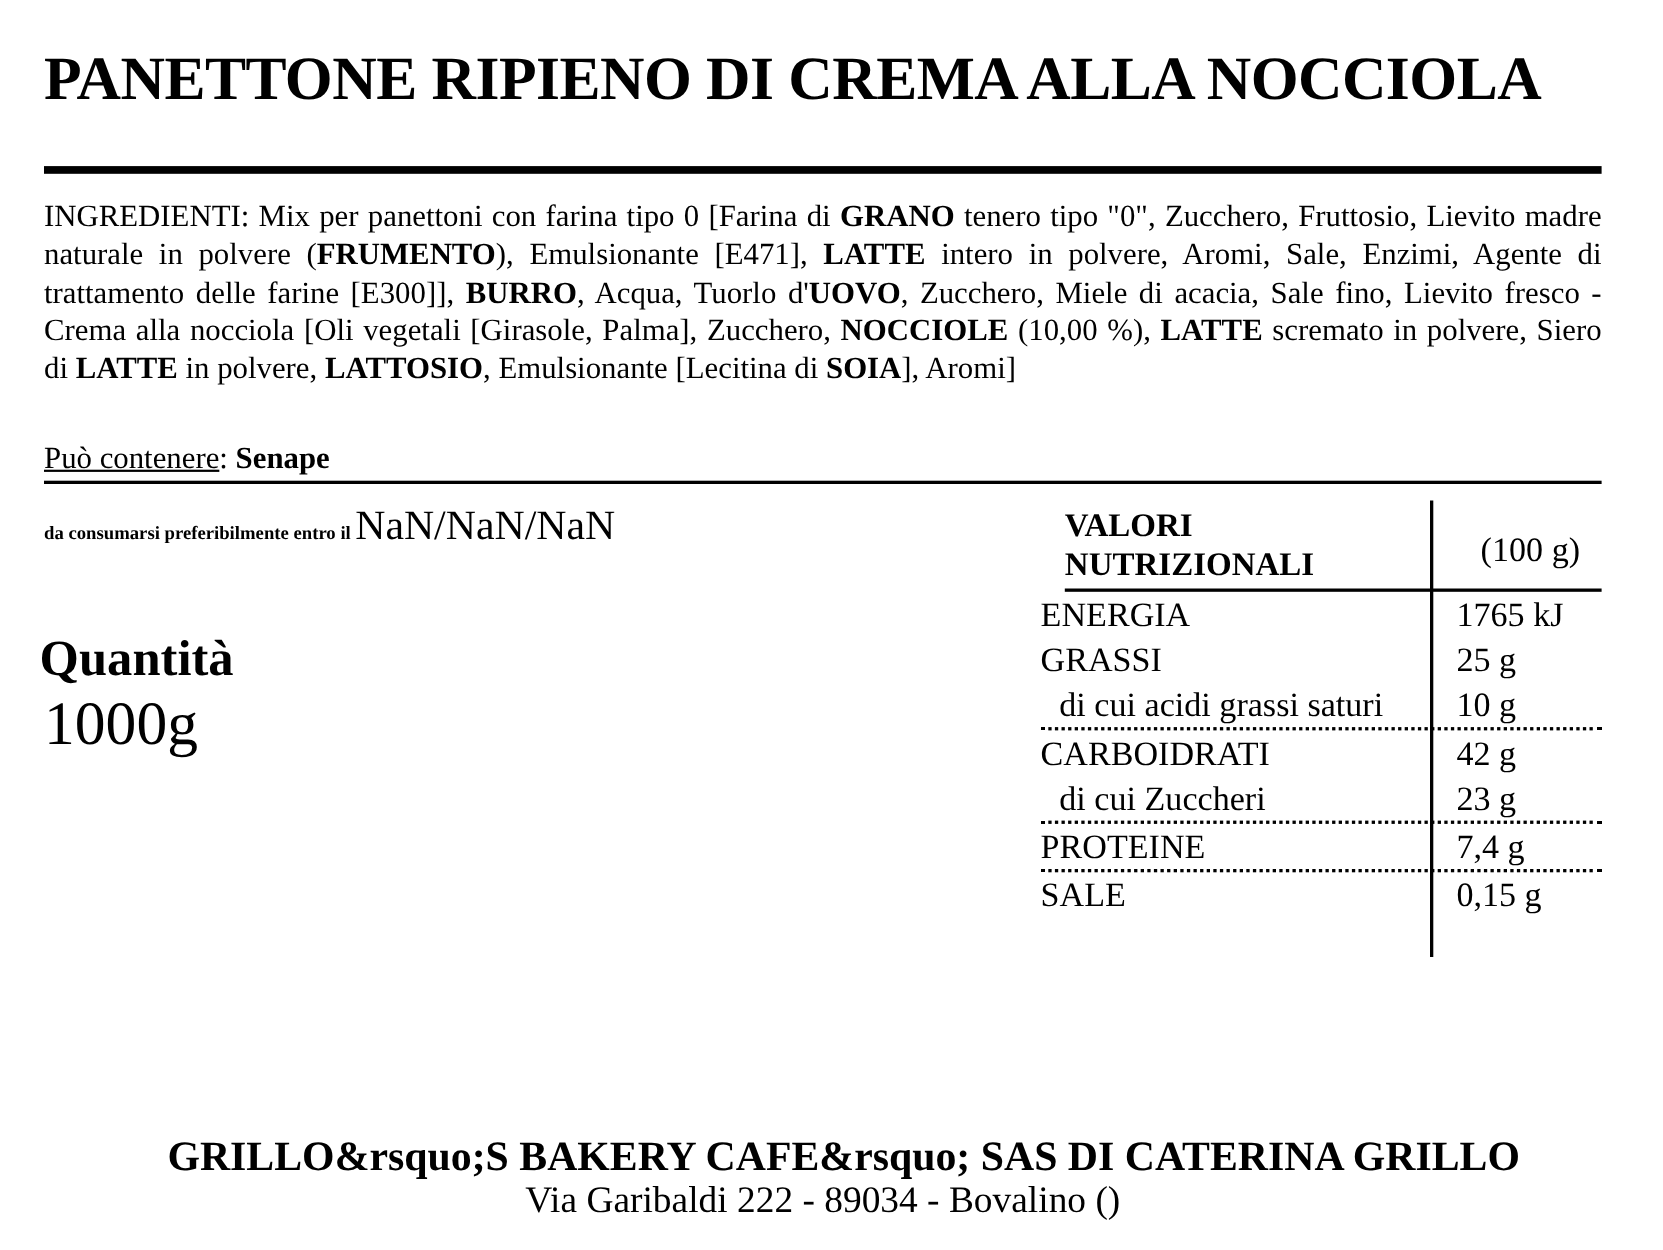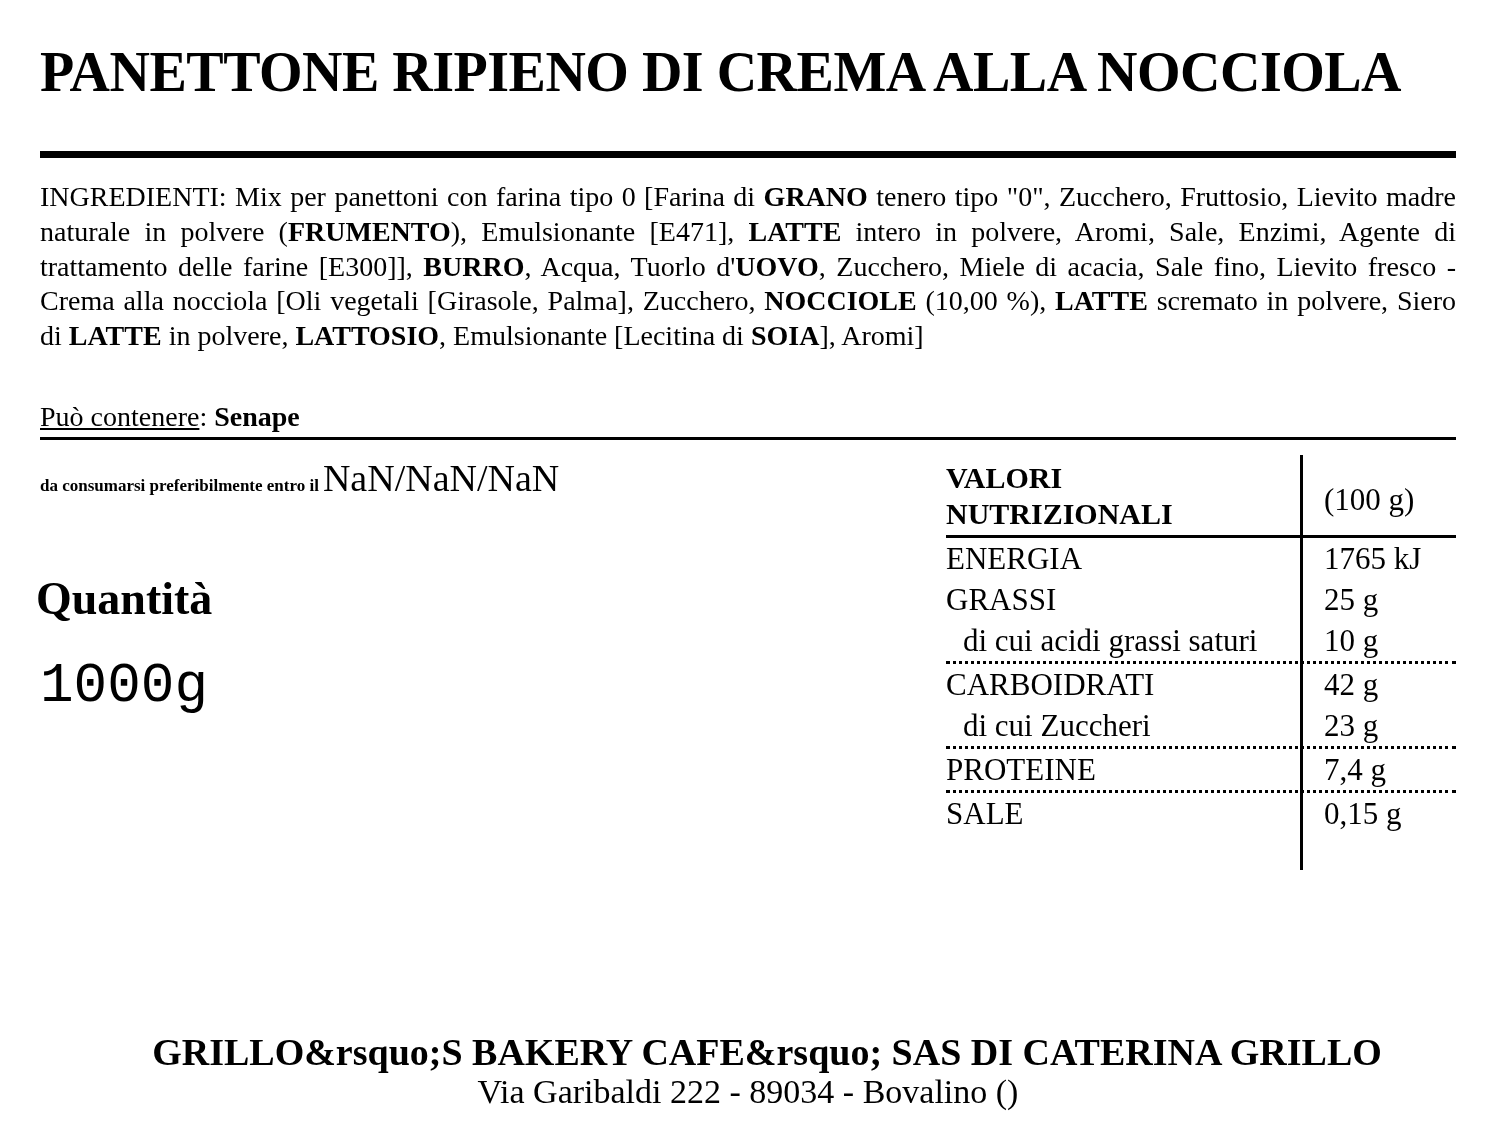--- a/index.html
+++ b/index.html
@@ -30,33 +30,33 @@
   .may-contain b { font-weight: bold; }
   .bestbefore {
     position: absolute; left: 40px; top: 456px; white-space: nowrap;
   }
   .bestbefore .lbl { font-size: 17px; font-weight: bold; }
   .bestbefore .val { font-size: 38px; }
   .qty-label {
     position: absolute; left: 36px; top: 572px; font-size: 46px; font-weight: bold; line-height: 54px;
   }
   .qty-value {
-    position: absolute; left: 40px; top: 654px; font-size: 56px; line-height: 64px; font-family: Liberation Mono, monospace;
+    position: absolute; left: 40px; top: 626px; font-size: 56px; line-height: 64px;
   }
   
   .nut {
     position: absolute; left: 946px; top: 455px; width: 510px;
   }
   .nut .vline {
     position: absolute; left: 354px; top: 0; width: 3px; height: 415px; background: #000;
   }
   .nut-row { position: relative; display: flex; }
   .nut-row .name { width: 356px; font-size: 31px; line-height: 41px; white-space: nowrap; }
   .nut-row .value { padding-left: 22px; font-size: 31px; line-height: 41px; white-space: nowrap; }
-  .nut-head { height: 80px; border-bottom: 3px solid #000; }
+  .nut-head { height: 80px; border-bottom: 3px solid #000; margin-left: 22px; }
   .nut-head .name { font-weight: bold; font-size: 30px; line-height: 36px; padding-top: 5px; }
   .nut-head .value { padding-top: 24px; }
   .dotted { border-bottom: 3px dotted #000; }
   .sub { padding-left: 17px; box-sizing: border-box; }
   .footer-company {
     position: absolute; left: 0; width: 1496px; top: 1030px; text-align: center;
     font-size: 38px; font-weight: bold; line-height: 44px; white-space: nowrap; padding-left: 19px;
   }
   .footer-address {
     position: absolute; left: 0; width: 1496px; top: 1072px; text-align: center;

